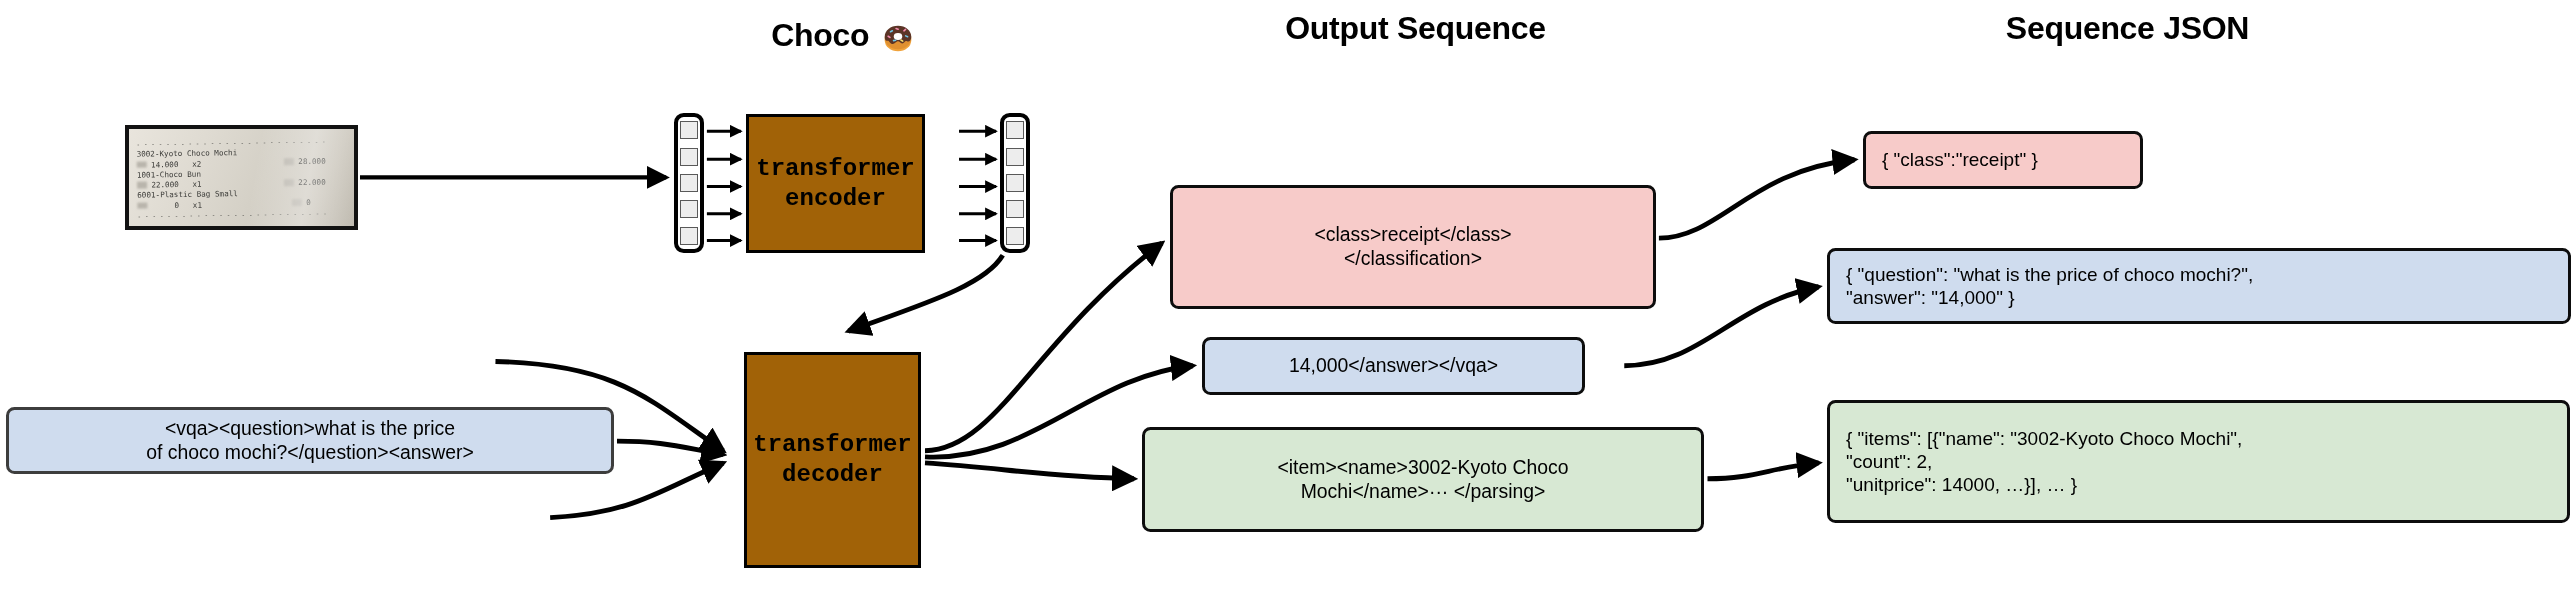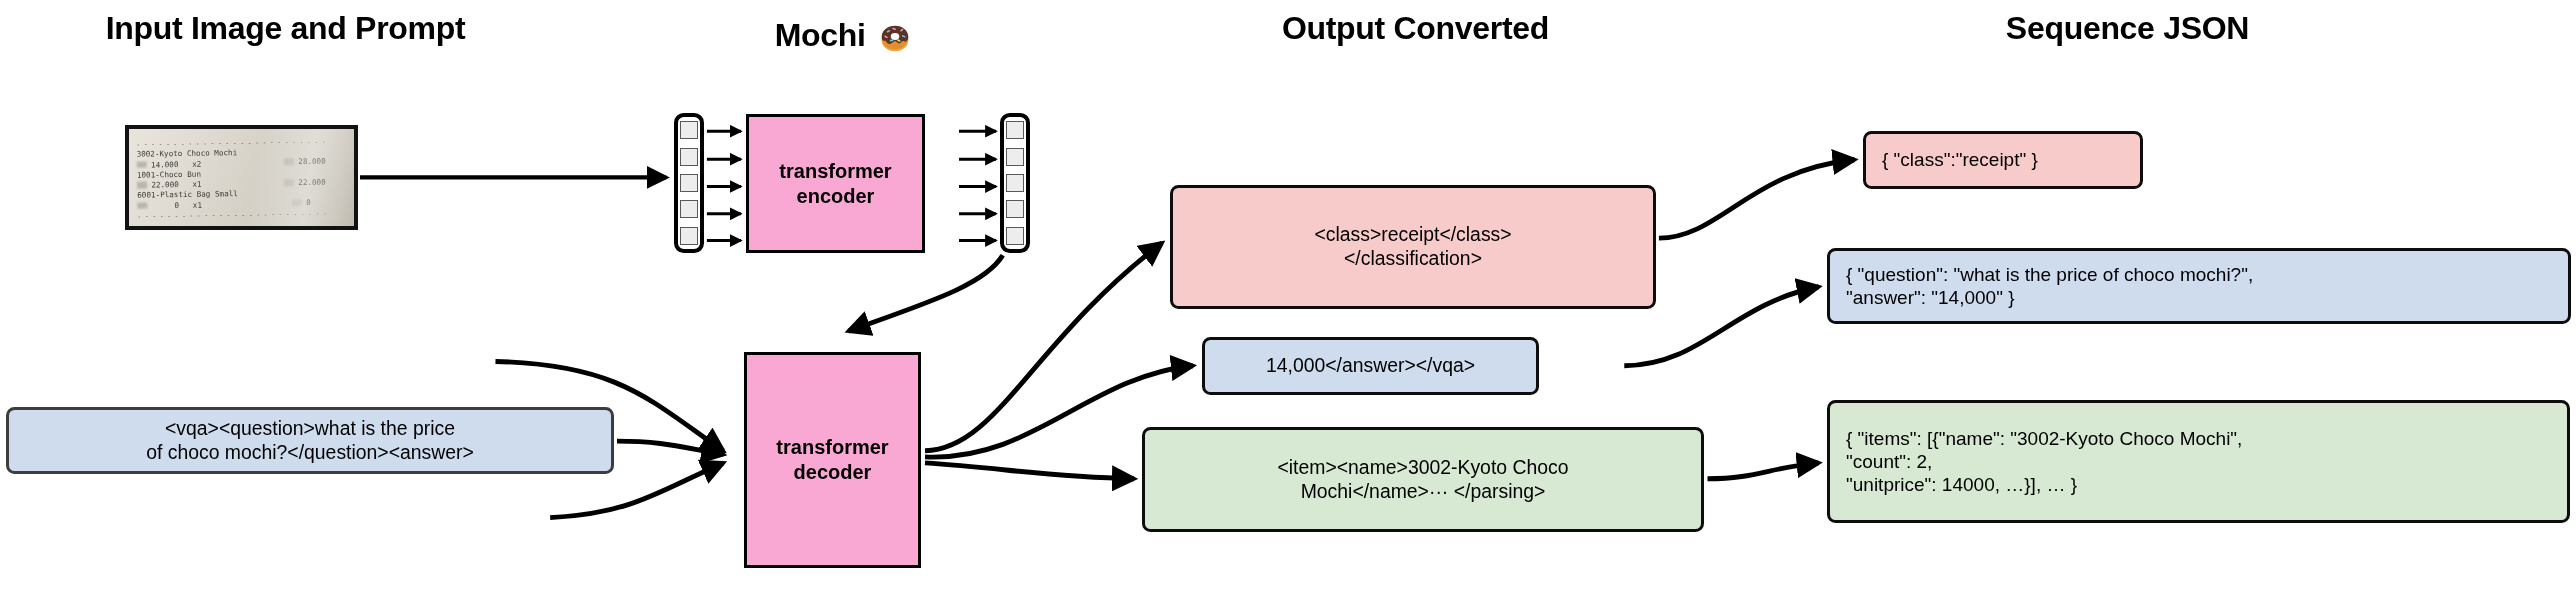--- a/index.html
+++ b/index.html
@@ -103,29 +103,29 @@
   .node.jsonbox {
     justify-content: flex-start;
     text-align: left;
     font-size: 19px;
     padding-left: 16px;
   }
   
   .plainbox {
     position: absolute;
     box-sizing: border-box;
-    background: #f9a8d4;
+    background: #a16207;
     border: 3.6px solid #000000;
     display: flex;
     align-items: center;
     justify-content: center;
     text-align: center;
-    font-family: Liberation Sans, sans-serif;
+    font-family: Liberation Mono, monospace;
     font-weight: bold;
-    font-size: 20px;
+    font-size: 24px;
     color: #000000;
     line-height: 1.25;
     white-space: pre-line;
   }
   
   .tokenstrip {
     position: absolute;
     box-sizing: border-box;
     border: 4.3px solid #000000;
     border-radius: 9.7px;
@@ -157,40 +157,39 @@
     position: absolute;
     width: 34px;
     height: 34px;
   }
 </style>
 </head>
 <body>
 
 <div id="canvas">
 
-  <div class="col-title" style="left:29px; top:12px; width:513px;">Input Image and Prompt</div>
 
   <div class="col-title" style="left:726px; top:12px; width:231px;">
-    <span>Mochi</span>
+    <span>Choco</span>
     <svg class="donut-emoji" viewBox="0 0 64 64" style="position:relative; top:8px; left:3.6px;">
       <ellipse cx="32" cy="38" rx="25" ry="21" fill="#f0a33c"></ellipse>
       <ellipse cx="32" cy="34" rx="25" ry="21" fill="#e09030"></ellipse>
       <path d="M7 32 C7 20 18 11 32 11 C46 11 57 20 57 32 C57 38 53 42 49 40 C45 38 44 44 40 44 C36 44 35 39 31 40 C27 41 26 46 21 45 C16 44 16 38 12 39 C9 40 7 37 7 32 Z" fill="#5b3426"></path>
       <ellipse cx="32" cy="31" rx="8" ry="6.5" fill="#ffffff"></ellipse>
       <rect x="16" y="20" width="7" height="3" rx="1.5" fill="#6fc7e8" transform="rotate(-28 19 21)"></rect>
       <rect x="27" y="15" width="7" height="3" rx="1.5" fill="#f58db0" transform="rotate(18 30 16)"></rect>
       <rect x="41" y="18" width="7" height="3" rx="1.5" fill="#f58db0" transform="rotate(-40 44 19)"></rect>
       <rect x="45" y="29" width="7" height="3" rx="1.5" fill="#6fc7e8" transform="rotate(22 48 30)"></rect>
       <rect x="12" y="30" width="7" height="3" rx="1.5" fill="#f58db0" transform="rotate(35 15 31)"></rect>
       <rect x="22" y="37" width="7" height="3" rx="1.5" fill="#6fc7e8" transform="rotate(-12 25 38)"></rect>
       <rect x="36" y="37" width="7" height="3" rx="1.5" fill="#f8e06a" transform="rotate(30 39 38)"></rect>
     </svg>
   </div>
 
-  <div class="col-title" style="left:1142px; top:12px; width:547px;">Output Converted</div>
+  <div class="col-title" style="left:1142px; top:12px; width:547px;">Output Sequence</div>
 
   <div class="col-title" style="left:1866px; top:12px; width:523px;">Sequence JSON</div>
 
   <div id="receipt">
     <div class="rtext"><span class="dash">- - - - - - - - - - - - - - - - - - - - - - - - - -</span>
 <span>3002-Kyoto Choco Mochi</span>
 <span class="blur"></span> <span>14.000</span>   <span>x2</span>
 <span>1001-Choco Bun</span>
 <span class="blur"></span> <span>22.000</span>   <span>x1</span>
 <span>6001-Plastic Bag Small</span>
@@ -235,21 +234,21 @@
 decoder</div>
 
 
   <div class="node blue" style="left:6px; top:407px; width:608px; height:67px;">&lt;vqa&gt;&lt;question&gt;what is the price
 of choco mochi?&lt;/question&gt;&lt;answer&gt;</div>
 
 
   <div class="node pink thickborder" style="left:1170px; top:185px; width:486px; height:124px;">&lt;class&gt;receipt&lt;/class&gt;
 &lt;/classification&gt;</div>
 
-  <div class="node blue thickborder" style="left:1202px; top:337px; width:337px; height:58px;">14,000&lt;/answer&gt;&lt;/vqa&gt;</div>
+  <div class="node blue thickborder" style="left:1202px; top:337px; width:383px; height:58px;">14,000&lt;/answer&gt;&lt;/vqa&gt;</div>
 
   <div class="node green thickborder" style="left:1142px; top:427px; width:562px; height:105px;">&lt;item&gt;&lt;name&gt;3002-Kyoto Choco
 Mochi&lt;/name&gt;··· &lt;/parsing&gt;</div>
 
   <div class="node pink jsonbox thickborder" style="left:1863px; top:131px; width:280px; height:58px;">{ "class":"receipt" }</div>
 
   <div class="node blue jsonbox thickborder" style="left:1827px; top:248px; width:744px; height:76px;">{ "question": "what is the price of choco mochi?",
     "answer": "14,000" }</div>
 
   <div class="node green jsonbox thickborder" style="left:1827px; top:400px; width:743px; height:123px;">{ "items": [{"name": "3002-Kyoto Choco Mochi",

